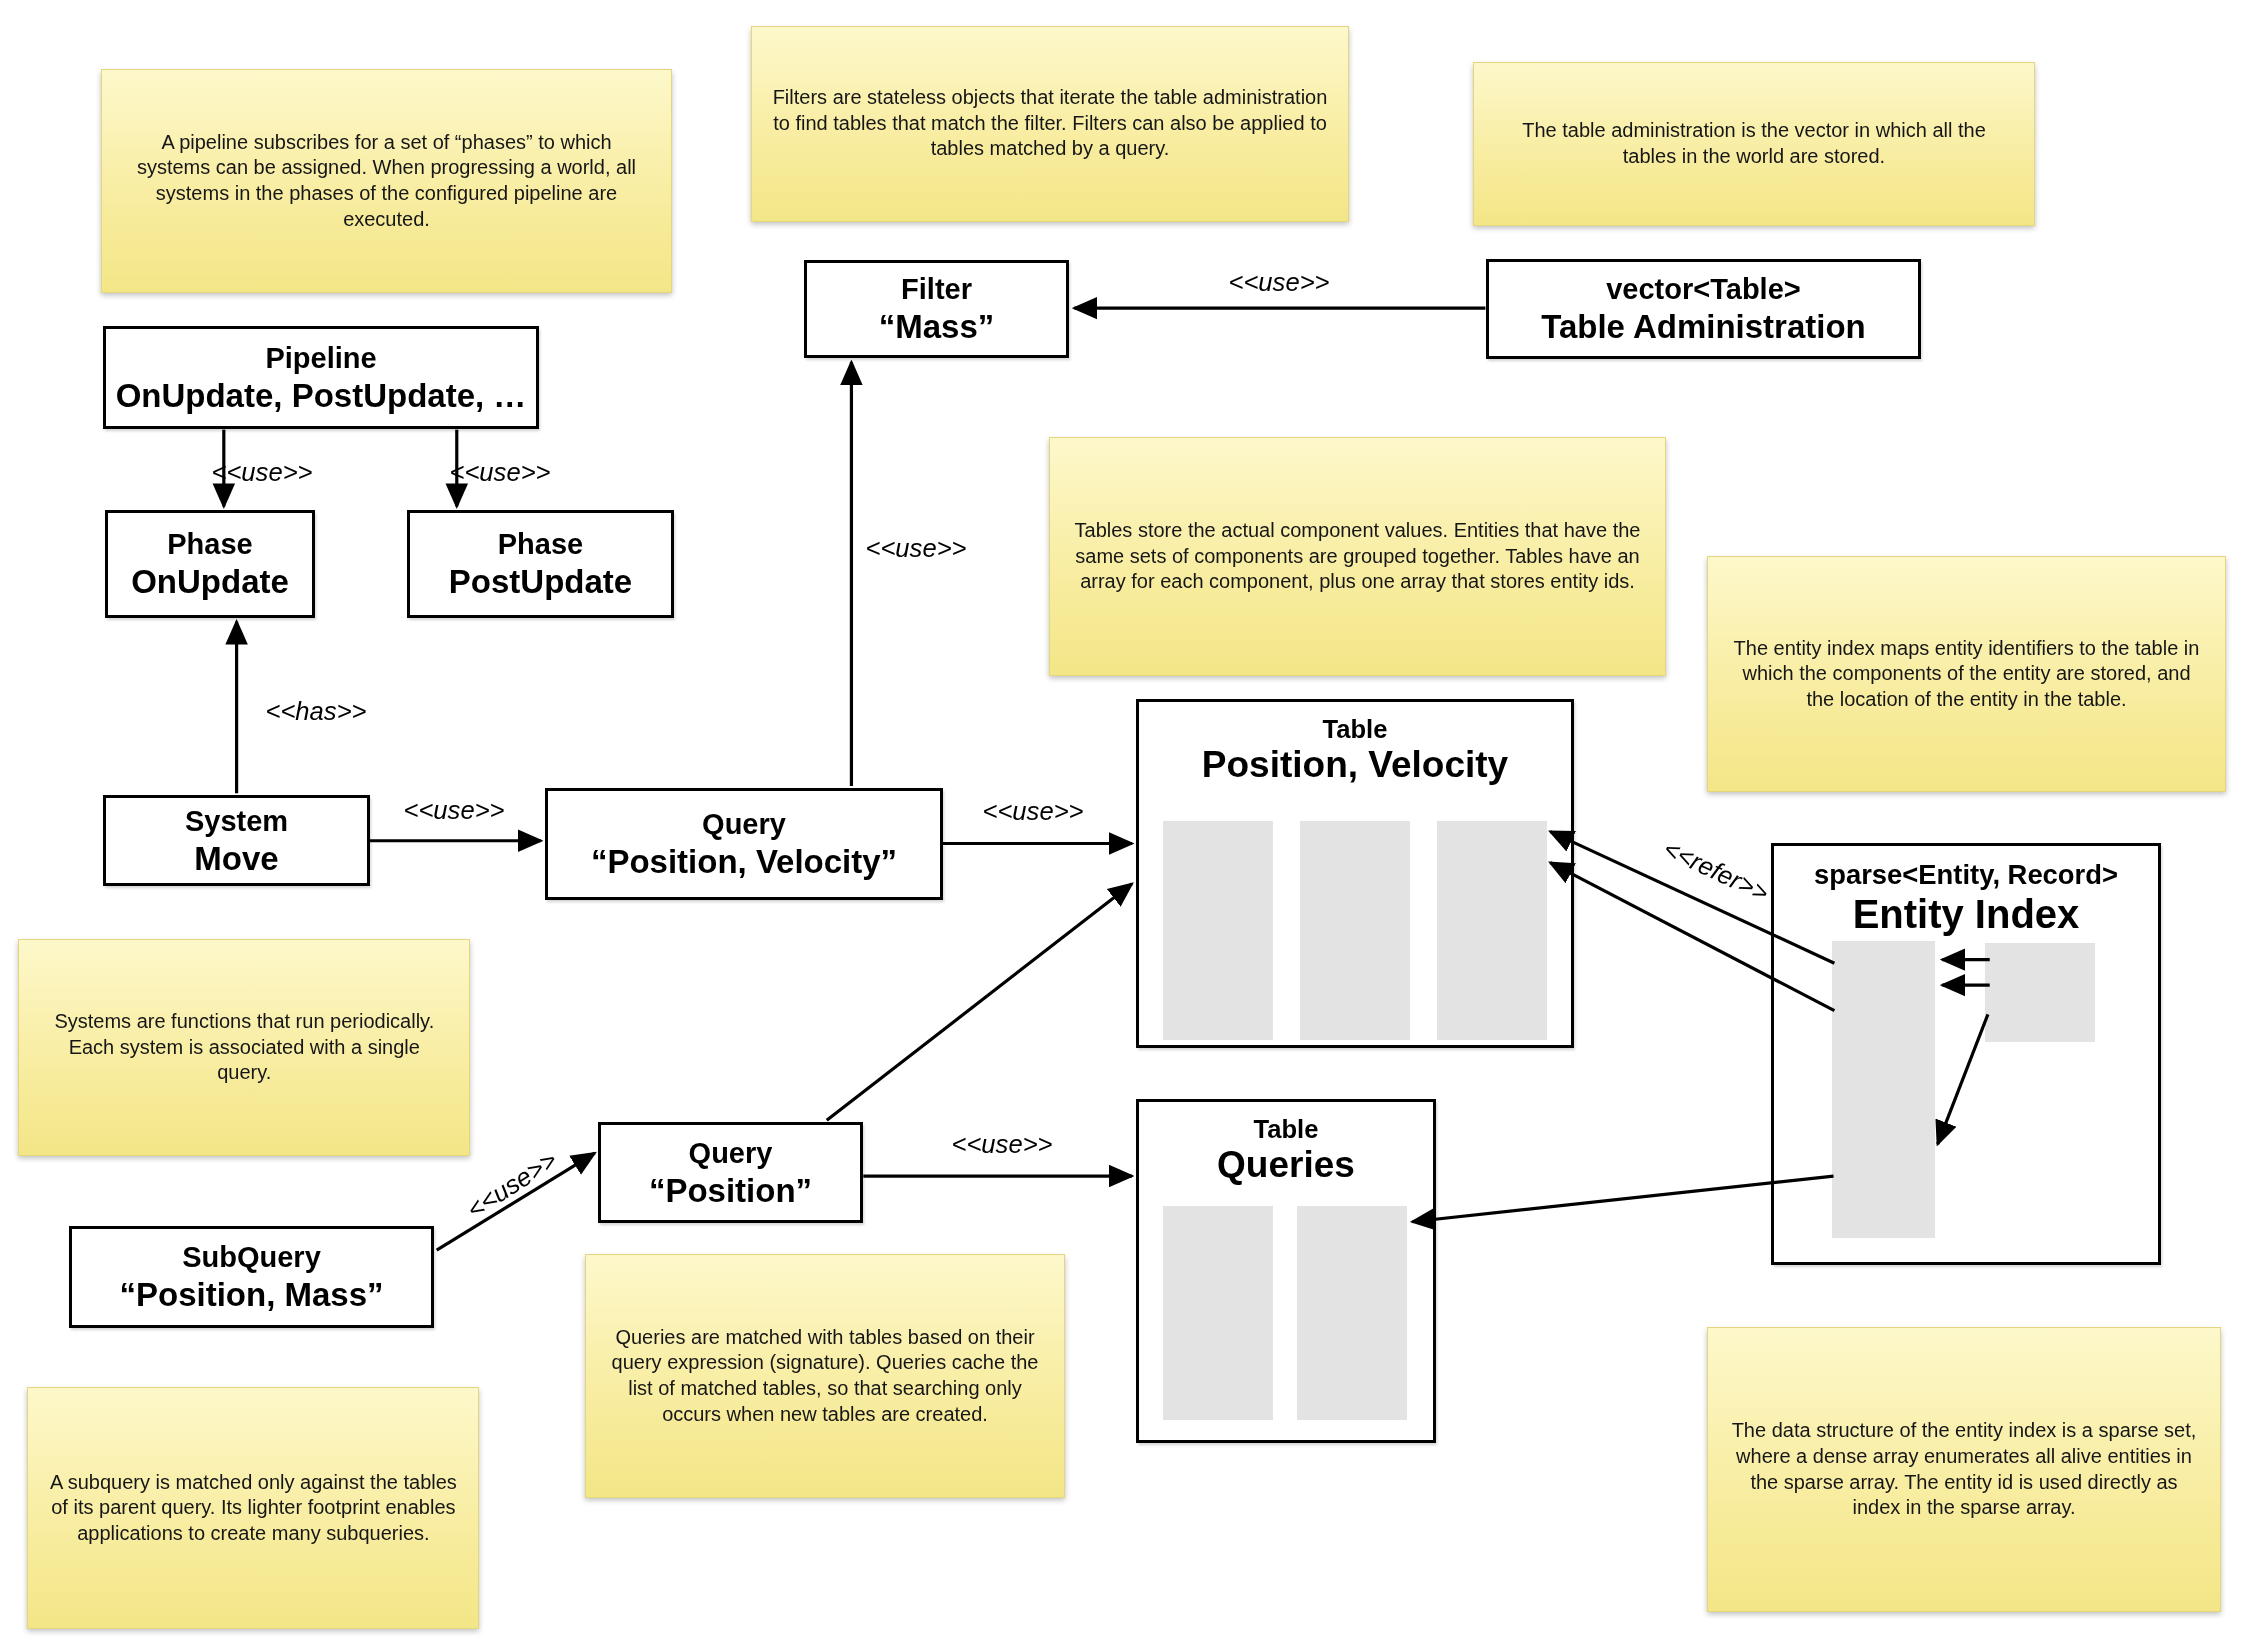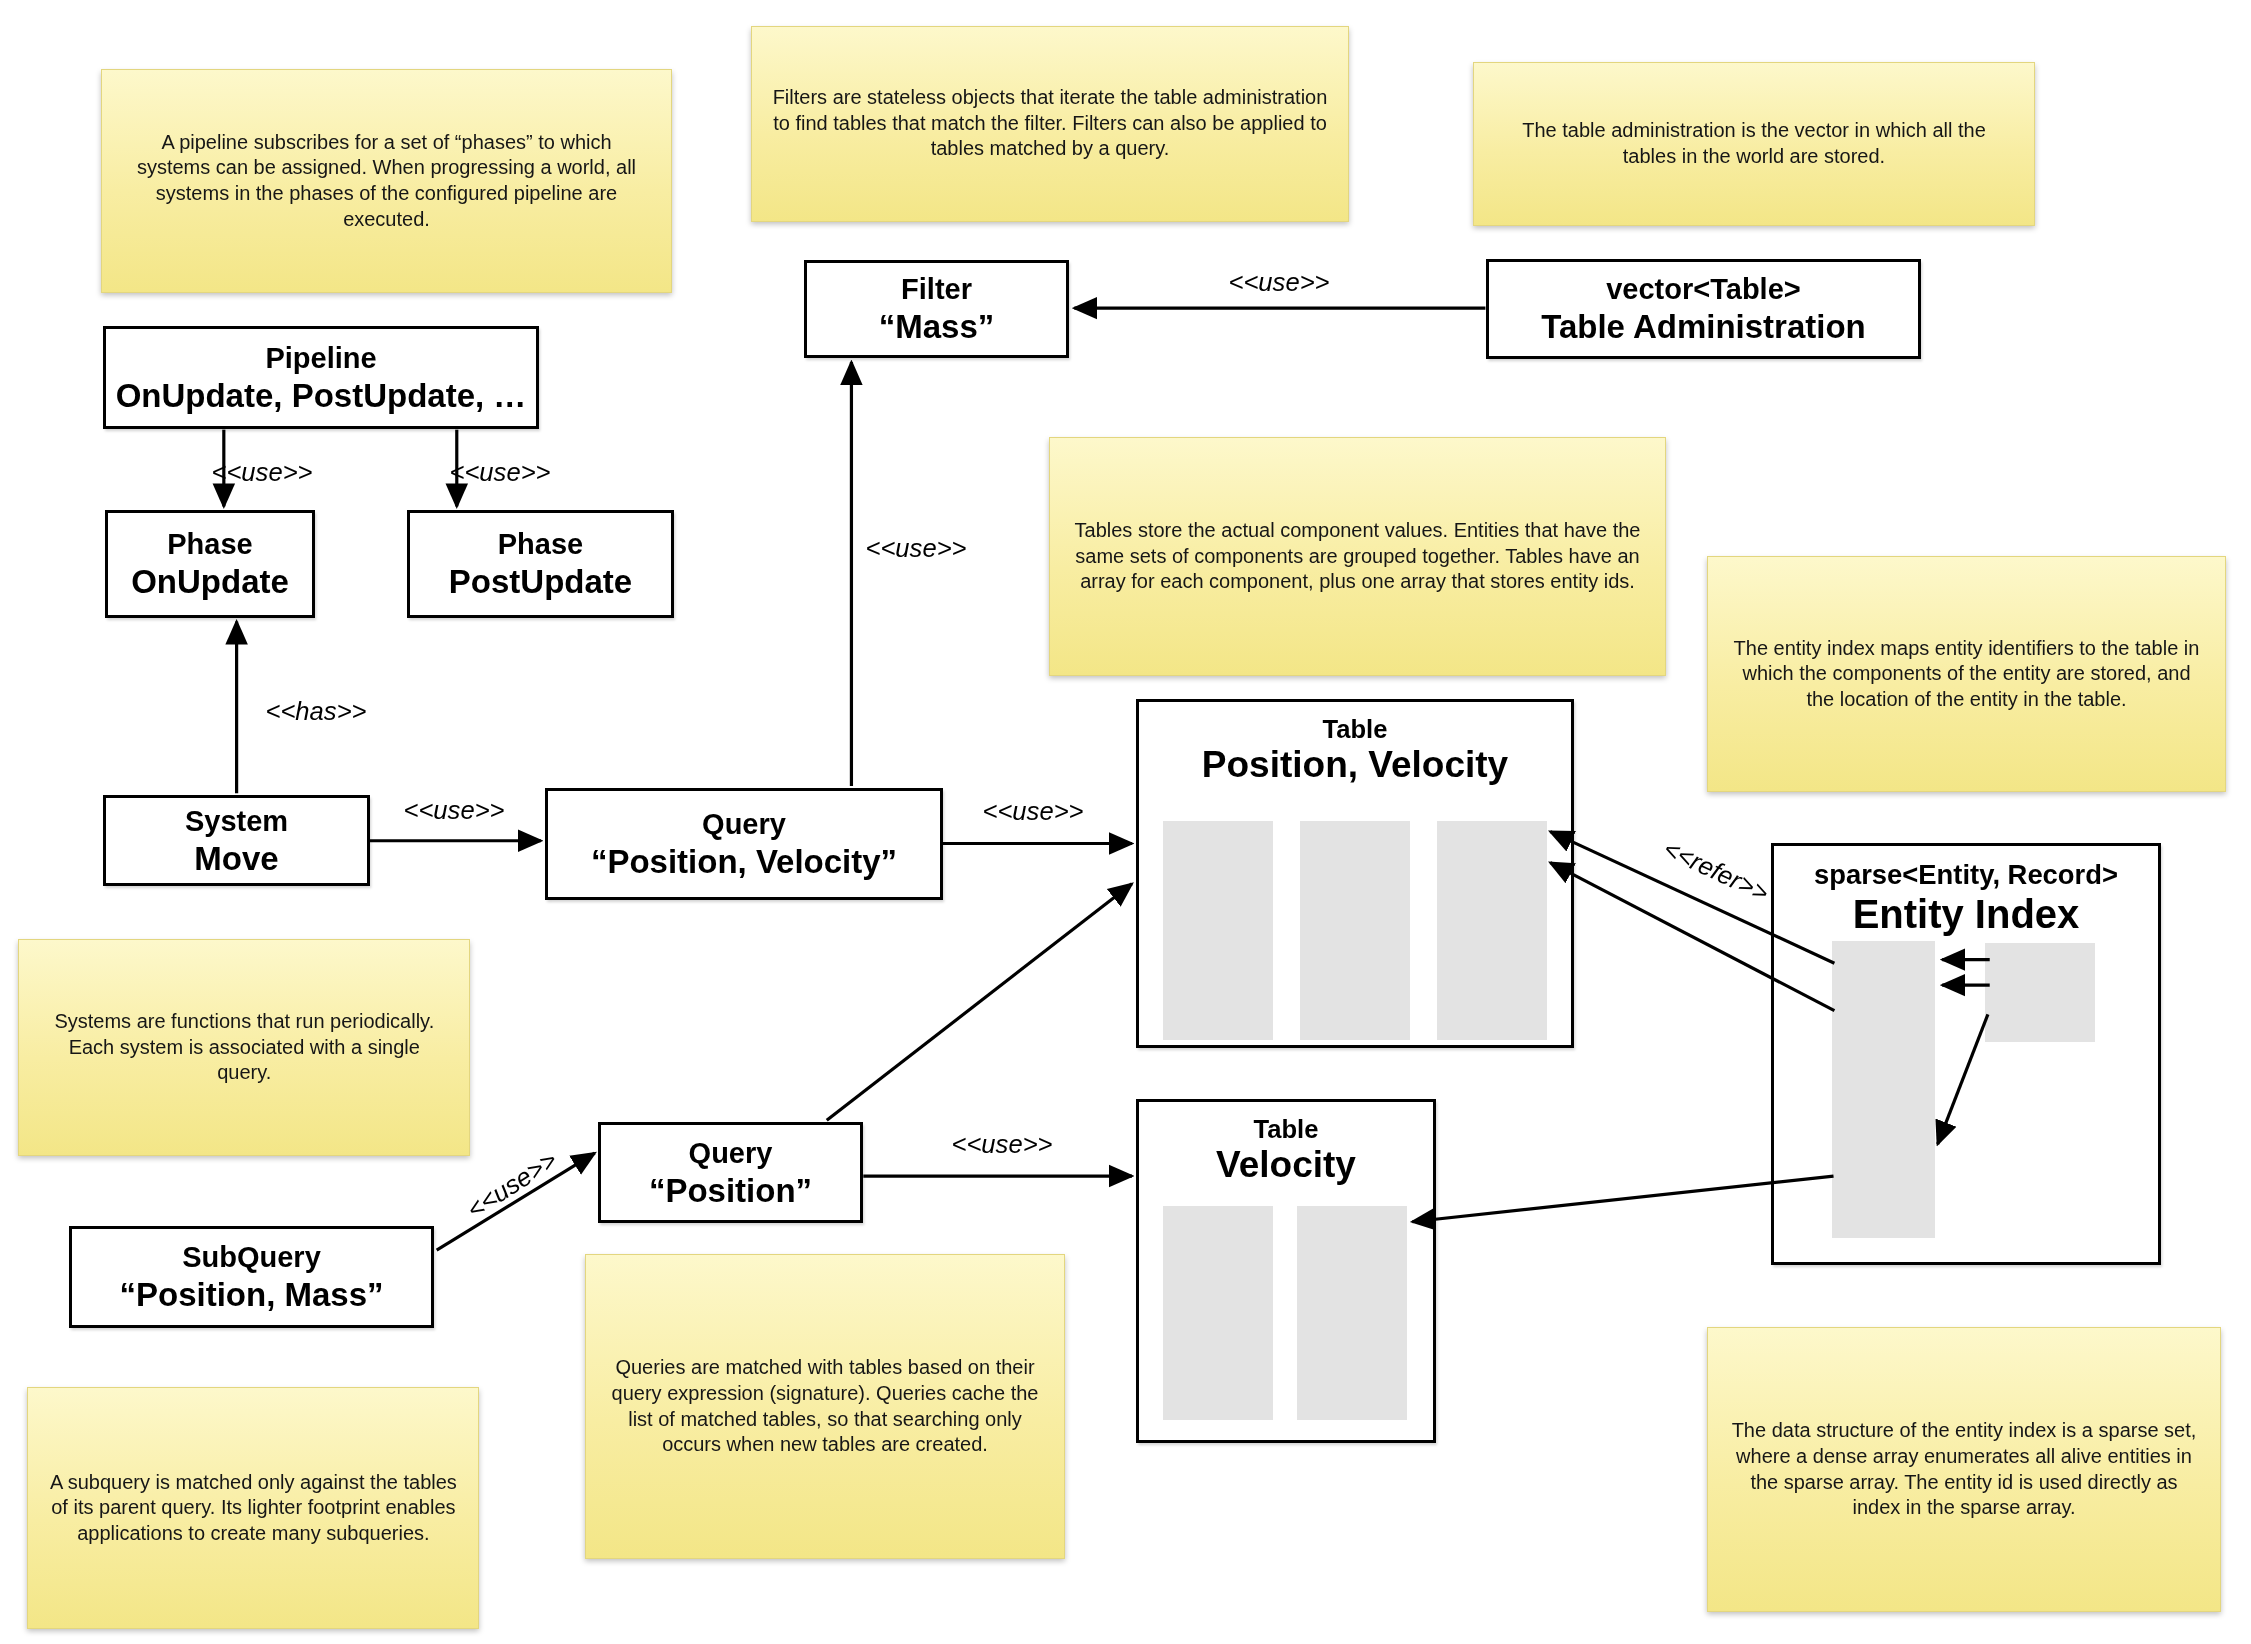--- a/index.html
+++ b/index.html
@@ -28,21 +28,21 @@
 <body>
 
 <div id="canvas">
 
   <div class="note" style="left:101px;top:69px;width:571px;height:224px;">A pipeline subscribes for a set of “phases” to which systems can be assigned. When progressing a world, all systems in the phases of the configured pipeline are executed.</div>
   <div class="note" style="left:751px;top:25.6px;width:598px;height:196px;">Filters are stateless objects that iterate the table administration to find tables that match the filter. Filters can also be applied to tables matched by a query.</div>
   <div class="note" style="left:1473px;top:62px;width:562px;height:164px;">The table administration is the vector in which all the tables in the world are stored.</div>
   <div class="note" style="left:1049px;top:437px;width:617px;height:239px;">Tables store the actual component values. Entities that have the same sets of components are grouped together. Tables have an array for each component, plus one array that stores entity ids.</div>
   <div class="note" style="left:1707px;top:556px;width:519px;height:236px;">The entity index maps entity identifiers to the table in which the components of the entity are stored, and the location of the entity in the table.</div>
   <div class="note" style="left:18.3px;top:939px;width:452px;height:217px;">Systems are functions that run periodically. Each system is associated with a single query.</div>
-  <div class="note" style="left:585px;top:1254px;width:480px;height:305px;">Queries are matched with tables based on their query expression (signature). Queries cache the list of matched tables, so that searching only occurs when new tables are created.</div>
+  <div class="note" style="left:585px;top:1254px;width:480px;height:244px;">Queries are matched with tables based on their query expression (signature). Queries cache the list of matched tables, so that searching only occurs when new tables are created.</div>
   <div class="note" style="left:27.4px;top:1387px;width:452px;height:242px;">A subquery is matched only against the tables of its parent query. Its lighter footprint enables applications to create many subqueries.</div>
   <div class="note" style="left:1707px;top:1327px;width:514px;height:285px;">The data structure of the entity index is a sparse set, where a dense array enumerates all alive entities in the sparse array. The entity id is used directly as index in the sparse array.</div>
 
   <div class="ubox" style="left:103px;top:326px;width:436px;height:103px;">
     <div class="stype">Pipeline</div>
     <div class="bname">OnUpdate, PostUpdate, …</div>
   </div>
   <div class="ubox" style="left:105px;top:510px;width:210px;height:108px;">
     <div class="stype">Phase</div>
     <div class="bname">OnUpdate</div>
@@ -79,21 +79,21 @@
   <div class="tbox" style="left:1136px;top:699px;width:438px;height:349px;">
     <div class="stype">Table</div>
     <div class="bname">Position, Velocity</div>
   </div>
   <div class="col" style="left:1163px;top:821px;width:110px;height:219px;"></div>
   <div class="col" style="left:1300px;top:821px;width:110px;height:219px;"></div>
   <div class="col" style="left:1437px;top:821px;width:110px;height:219px;"></div>
 
   <div class="tbox" style="left:1136px;top:1099px;width:300px;height:344px;">
     <div class="stype">Table</div>
-    <div class="bname">Velocity</div>
+    <div class="bname">Queries</div>
   </div>
   <div class="col" style="left:1163px;top:1206px;width:110px;height:214px;"></div>
   <div class="col" style="left:1297px;top:1206px;width:110px;height:214px;"></div>
 
   <div class="tbox" style="left:1771px;top:843px;width:390px;height:422px;">
     <div class="stype" style="font-size:27.4px;">sparse&lt;Entity, Record&gt;</div>
     <div class="bname" style="font-size:40px;">Entity Index</div>
   </div>
   <div class="col" style="left:1832px;top:941px;width:103px;height:297px;"></div>
   <div class="col" style="left:1985px;top:943px;width:110px;height:99px;"></div>

